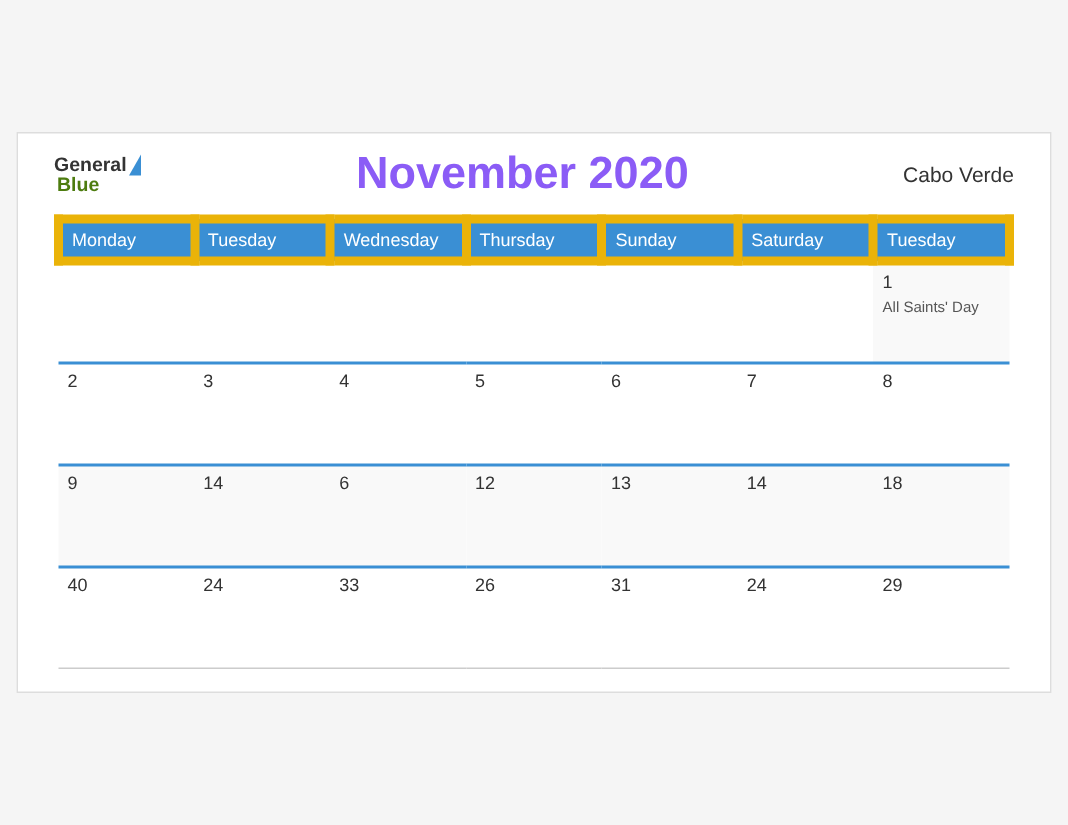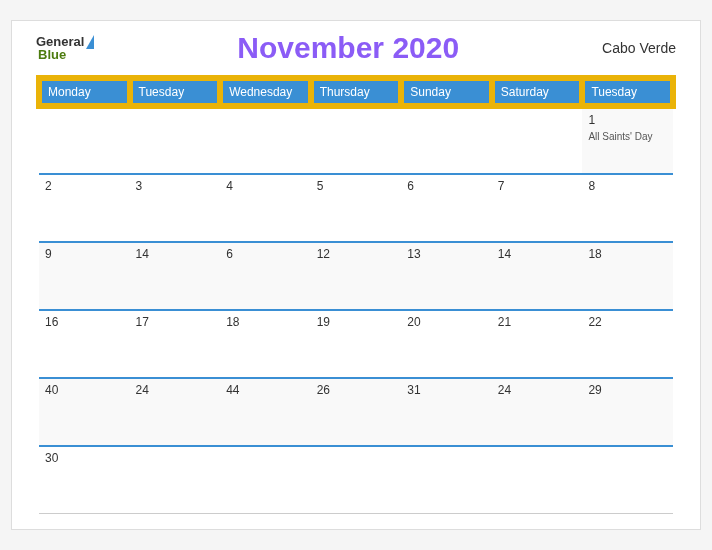--- a/index.html
+++ b/index.html
@@ -190,70 +190,36 @@
           </td>
           <td>
             <span class="day-num">14</span>
           </td>
           <td>
             <span class="day-num">18</span>
           </td>
         </tr>
         <tr class="week-row">
           <td>
-            <span class="day-num">16</span>
-          </td>
-          <td>
-            <span class="day-num">17</span>
-          </td>
-          <td>
-            <span class="day-num">18</span>
-          </td>
-          <td>
-            <span class="day-num">19</span>
-          </td>
-          <td>
-            <span class="day-num">20</span>
-          </td>
-          <td>
-            <span class="day-num">21</span>
-          </td>
-          <td>
-            <span class="day-num">22</span>
-          </td>
-        </tr>
-        <tr class="week-row">
-          <td>
             <span class="day-num">40</span>
           </td>
           <td>
             <span class="day-num">24</span>
           </td>
           <td>
-            <span class="day-num">44</span>
+            <span class="day-num">33</span>
           </td>
           <td>
             <span class="day-num">26</span>
           </td>
           <td>
             <span class="day-num">31</span>
           </td>
           <td>
             <span class="day-num">24</span>
           </td>
           <td>
             <span class="day-num">29</span>
           </td>
-        </tr>
-        <tr class="week-row">
-          <td>
-            <span class="day-num">30</span>
-          </td>
-          <td></td>
-          <td></td>
-          <td></td>
-          <td></td>
-          <td></td>
-          <td></td>
         </tr>
       </tbody>
   </table>
 </div>
 
 </body></html>

